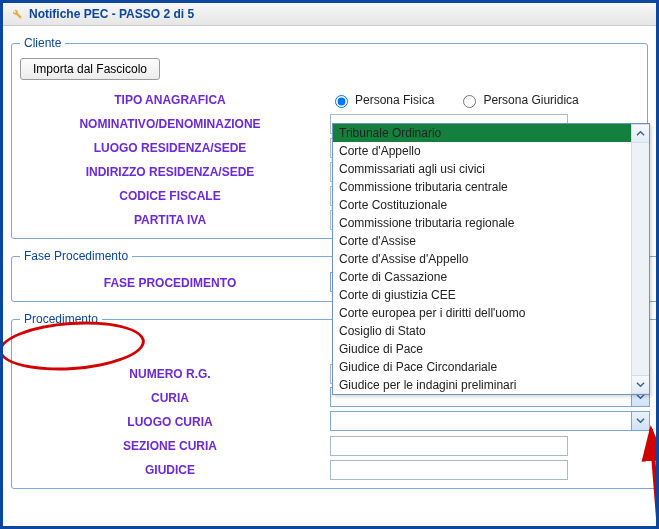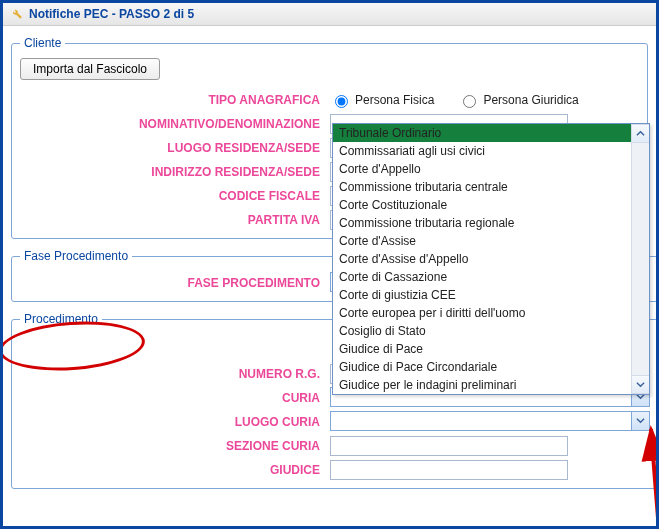--- a/index.html
+++ b/index.html
@@ -6,21 +6,21 @@
   .window{width:659px;height:529px;background:#fff;border:3px solid #0b47a1;box-sizing:border-box;overflow:hidden;position:relative}
   .titlebar{height:22px;background:linear-gradient(#f7f7f7,#e6e6e6);border-bottom:1px solid #ccc;display:flex;align-items:center;padding:0 6px;gap:6px}
   .titlebar .title{font-weight:bold;color:#0b47a1;font-size:12px}
   .titlebar svg{width:14px;height:14px}
   .content{padding:6px 8px}
   fieldset{border:1px solid #7fa6d9;border-radius:3px;margin:4px 0 10px 0;padding:8px 8px 6px 8px}
   legend{color:#0b47a1;font-weight:normal;padding:0 4px}
   .actions{display:flex;justify-content:flex-start;margin-bottom:8px}
   .btn{background:linear-gradient(#fdfdfd,#ececec);border:1px solid #9a9a9a;border-radius:3px;padding:3px 12px;font-size:12px;cursor:pointer}
   .row{display:flex;align-items:center;height:24px}
-  .lbl{width:300px;text-align:right;padding-right:10px;font-weight:bold;color:#ec4899}
+  .lbl{width:300px;text-align:center;padding-right:10px;font-weight:bold;color:#6d28d9}
   .field{flex:1}
   .field input[type=text]{width:230px;height:18px;border:1px solid #a8b8d0;padding:0 3px;font-size:12px}
   .field .wide{width:320px}
   .radio-group{display:flex;gap:24px;align-items:center}
   .radio-group label{display:flex;align-items:center;gap:4px;font-weight:normal}
   .select{position:relative;display:inline-block;width:320px;height:20px;border:1px solid #7fa6d9;background:#fff;box-sizing:border-box}
   .select .select-arrow{position:absolute;right:0;top:0;width:17px;height:100%;background:linear-gradient(#eaf2fb,#cfe2f7);border-left:1px solid #7fa6d9;display:flex;align-items:center;justify-content:center}
   .select .select-arrow svg{width:9px;height:9px}
   .dropdown-list{position:absolute;left:329px;top:120px;width:316px;border:1px solid #6f93c6;background:#fff;box-shadow:2px 2px 3px rgba(0,0,0,.15);z-index:50}
   .dropdown-list .dd-scroll{position:absolute;right:0;top:0;bottom:0;width:17px;background:#eef2f7;border-left:1px solid #d4dce8;display:flex;flex-direction:column;justify-content:space-between;align-items:center}
@@ -159,22 +159,22 @@
             <path d="M1 7l4-4 4 4" fill="none" stroke="#355f9c" stroke-width="1.5"></path>
           </svg>
         </div>
       <div class="arrow">
           <svg width="9" height="9" viewBox="0 0 10 10">
             <path d="M1 3l4 4 4-4" fill="none" stroke="#355f9c" stroke-width="1.5"></path>
           </svg>
         </div>
     </div>
   <div class="dd-item sel">Tribunale Ordinario</div>
+      <div class="dd-item">Corte d'Appello</div>
       <div class="dd-item">Commissariati agli usi civici</div>
-      <div class="dd-item">Corte d'Appello</div>
       <div class="dd-item">Commissione tributaria centrale</div>
       <div class="dd-item">Corte Costituzionale</div>
       <div class="dd-item">Commissione tributaria regionale</div>
       <div class="dd-item">Corte d'Assise</div>
       <div class="dd-item">Corte d'Assise d'Appello</div>
       <div class="dd-item">Corte di Cassazione</div>
       <div class="dd-item">Corte di giustizia CEE</div>
       <div class="dd-item">Corte europea per i diritti dell'uomo</div>
       <div class="dd-item">Cosiglio di Stato</div>
       <div class="dd-item">Giudice di Pace</div>

